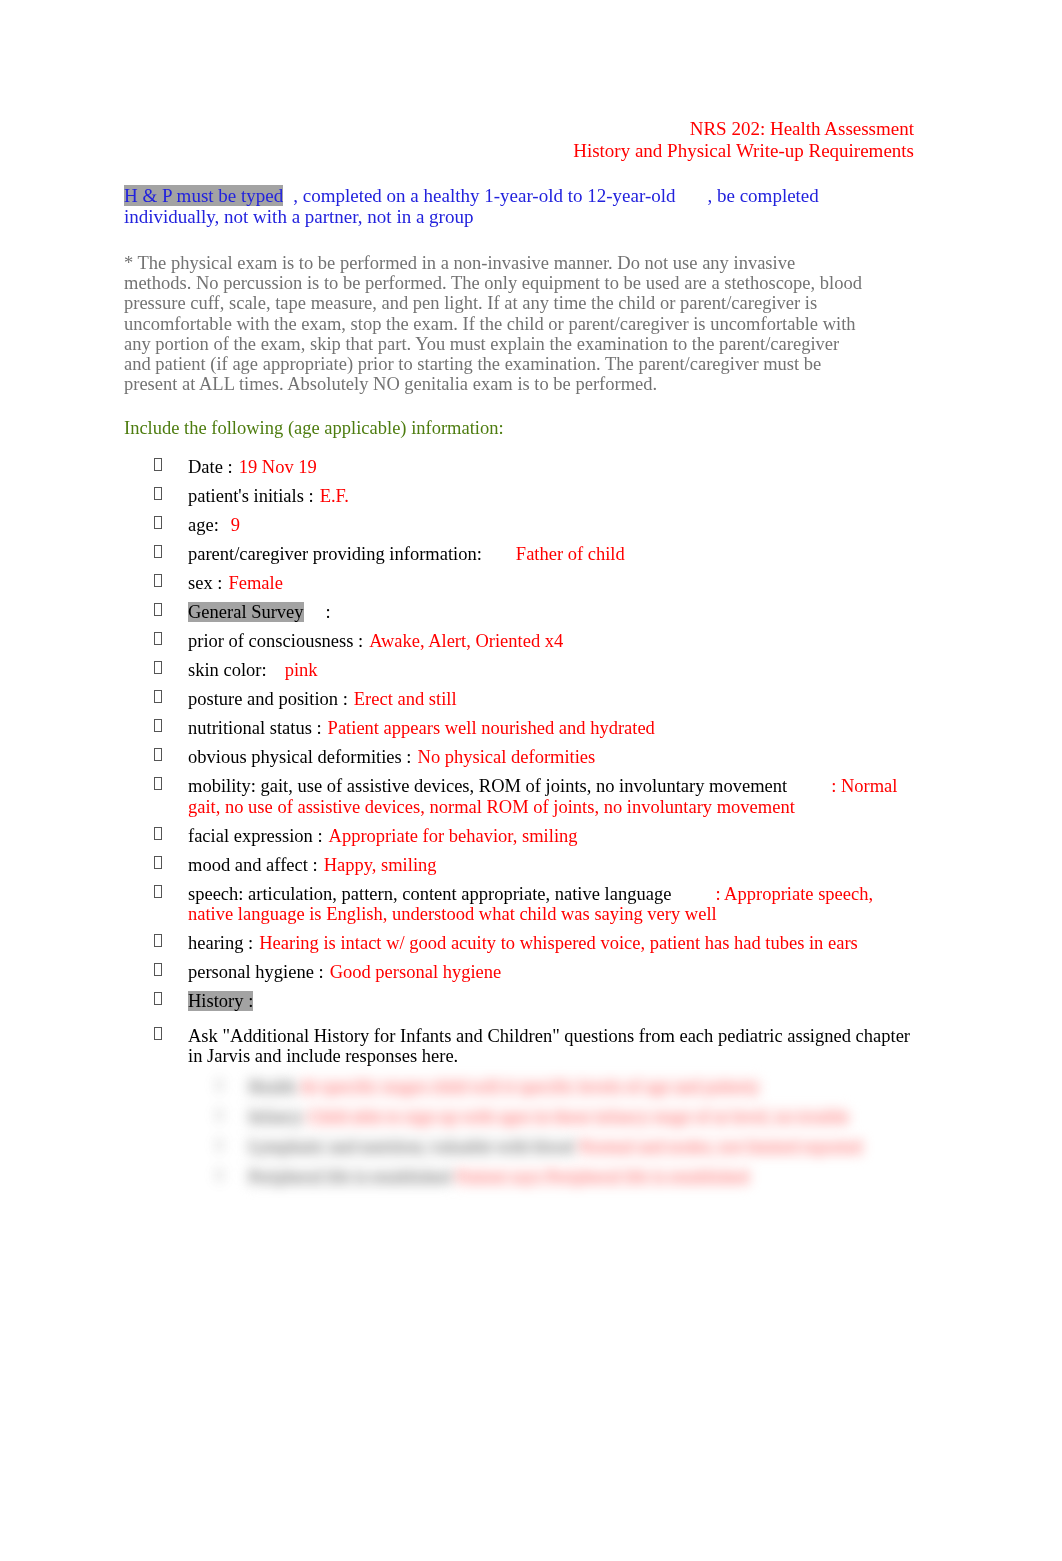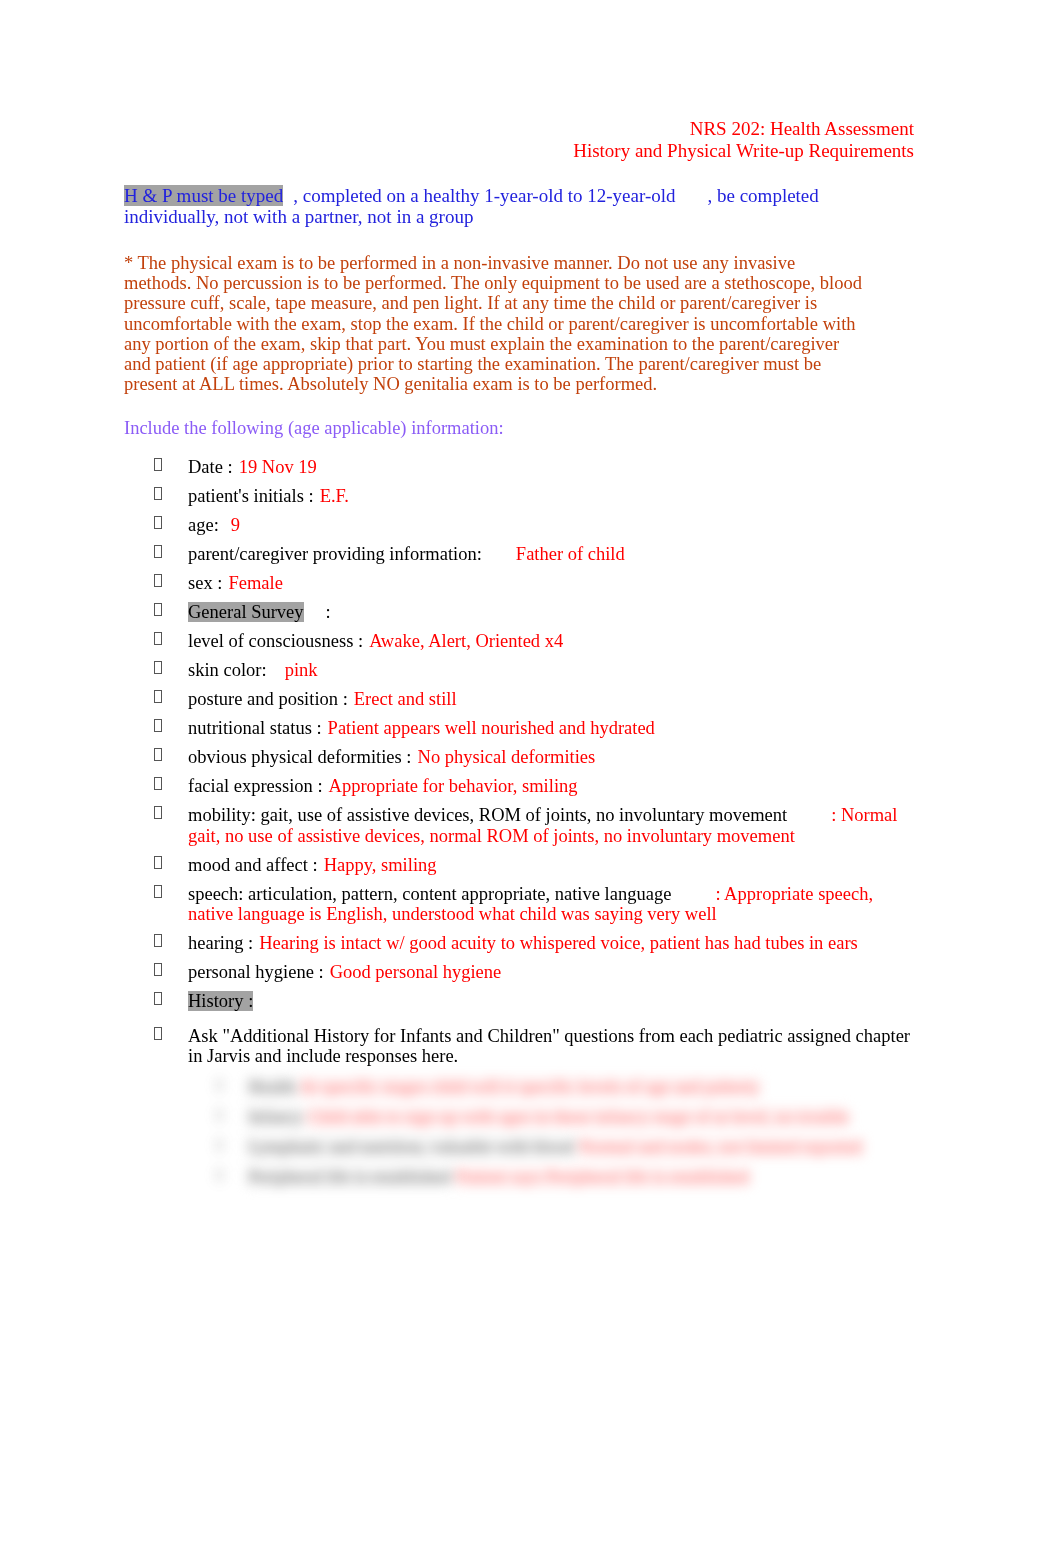--- a/index.html
+++ b/index.html
@@ -51,30 +51,30 @@
     background: #a3a3a3;
   }
   .gap-hl {
     background: #f2f2f2;
     display: inline-block;
   }
   .gap-sm { width: 10px; }
   .gap-md { width: 32px; }
 
   .note-para {
-    color: #c2410c;
+    color: #737373;
     font-size: 18.5px;
     line-height: 20.2px;
     margin-top: 26px;
     width: 740px;
     text-align: left;
   }
 
   .include-line {
-    color: #8b5cf6;
+    color: #4d7c0f;
     font-size: 18.5px;
     line-height: 20px;
     margin-top: 24px;
   }
 
   
   ul.bullets {
     list-style: none;
     margin: 19px 0 0 0;
     padding: 0;
@@ -160,33 +160,33 @@
 
       <li><span class="tofu"></span><span>age:</span><span class="sep-gap" style="width:12px"></span><span class="ans">9</span></li>
 
       <li><span class="tofu"></span><span>parent/caregiver providing information:</span><span class="sep-gap" style="width:34px"></span><span class="ans">Father of child</span></li>
 
       <li><span class="tofu"></span><span>sex :</span><span class="sep-gap" style="width:6px"></span><span class="ans">Female</span></li>
 
 
       <li><span class="tofu"></span><span class="hl">General Survey</span><span class="sep-gap" style="width:22px"></span><span>:</span></li>
 
-      <li><span class="tofu"></span><span>level of consciousness     :</span><span class="sep-gap" style="width:6px"></span><span class="ans">Awake, Alert, Oriented x4</span></li>
+      <li><span class="tofu"></span><span>prior of consciousness     :</span><span class="sep-gap" style="width:6px"></span><span class="ans">Awake, Alert, Oriented x4</span></li>
 
       <li><span class="tofu"></span><span>skin color:</span><span class="sep-gap" style="width:18px"></span><span class="ans">pink</span></li>
 
       <li><span class="tofu"></span><span>posture and position    :</span><span class="sep-gap" style="width:6px"></span><span class="ans">Erect and still</span></li>
 
       <li><span class="tofu"></span><span>nutritional status  :</span><span class="sep-gap" style="width:6px"></span><span class="ans">Patient appears well nourished and hydrated</span></li>
 
       <li><span class="tofu"></span><span>obvious physical deformities    :</span><span class="sep-gap" style="width:6px"></span><span class="ans">No physical deformities</span></li>
 
+      <li><span class="tofu"></span><span>mobility: gait, use of assistive devices, ROM of joints, no involuntary movement</span><span class="sep-gap" style="width:44px"></span><span class="ans">: Normal gait, no use of assistive devices, normal ROM of joints, no involuntary movement</span></li>
+
       <li><span class="tofu"></span><span>facial expression   :</span><span class="sep-gap" style="width:6px"></span><span class="ans">Appropriate for behavior, smiling</span></li>
-
-      <li><span class="tofu"></span><span>mobility: gait, use of assistive devices, ROM of joints, no involuntary movement</span><span class="sep-gap" style="width:44px"></span><span class="ans">: Normal gait, no use of assistive devices, normal ROM of joints, no involuntary movement</span></li>
 
       <li><span class="tofu"></span><span>mood and affect   :</span><span class="sep-gap" style="width:6px"></span><span class="ans">Happy, smiling</span></li>
 
       <li><span class="tofu"></span><span>speech: articulation, pattern, content appropriate, native language</span><span class="sep-gap" style="width:44px"></span><span class="ans">: Appropriate speech, native language is English, understood what child was saying very well</span></li>
 
       <li><span class="tofu"></span><span>hearing  :</span><span class="sep-gap" style="width:6px"></span><span class="ans">Hearing is intact w/ good acuity to whispered voice, patient has had tubes in ears</span></li>
 
       <li><span class="tofu"></span><span>personal hygiene    :</span><span class="sep-gap" style="width:6px"></span><span class="ans">Good personal hygiene</span></li>
 
       <li><span class="tofu"></span><span class="hl">History  :</span></li>

